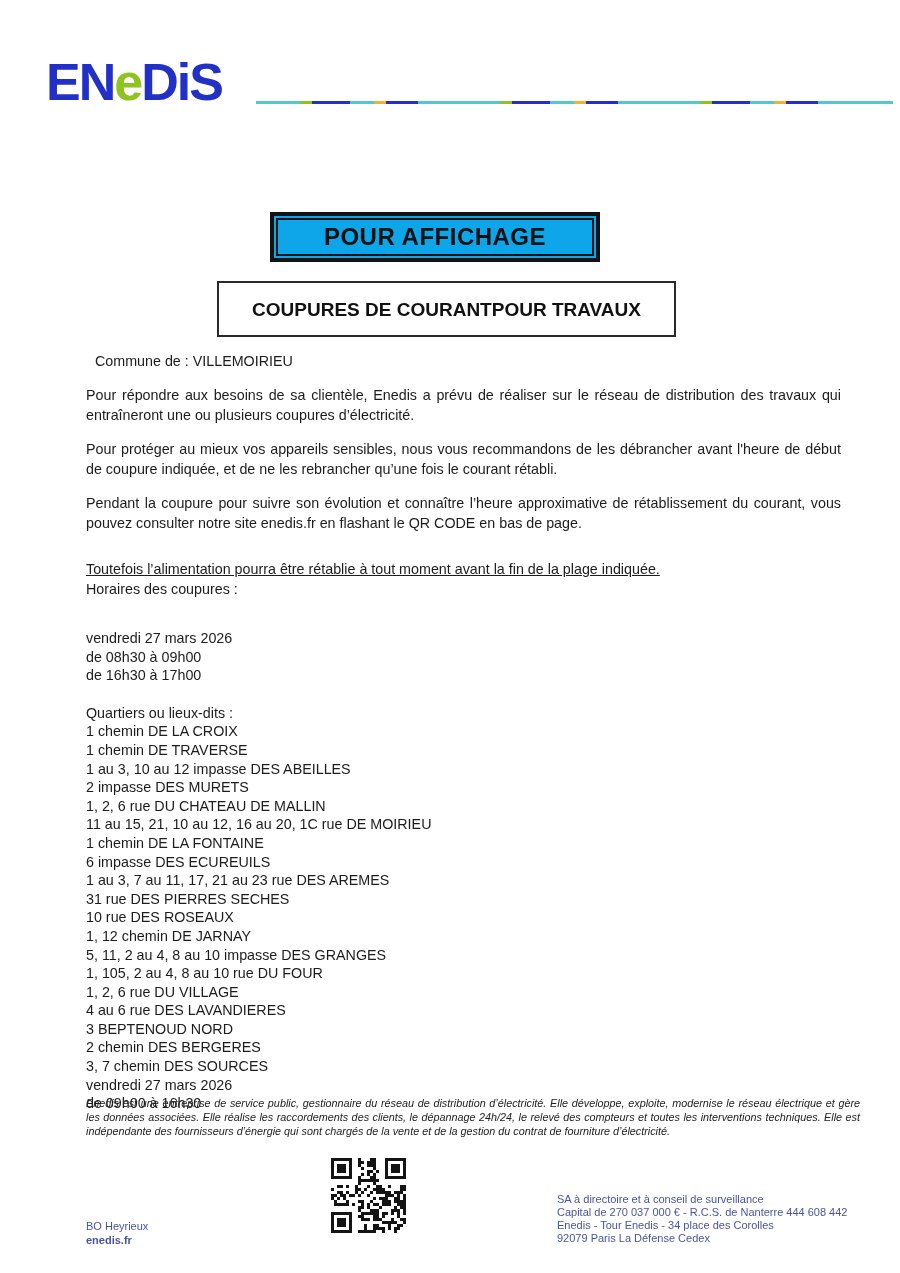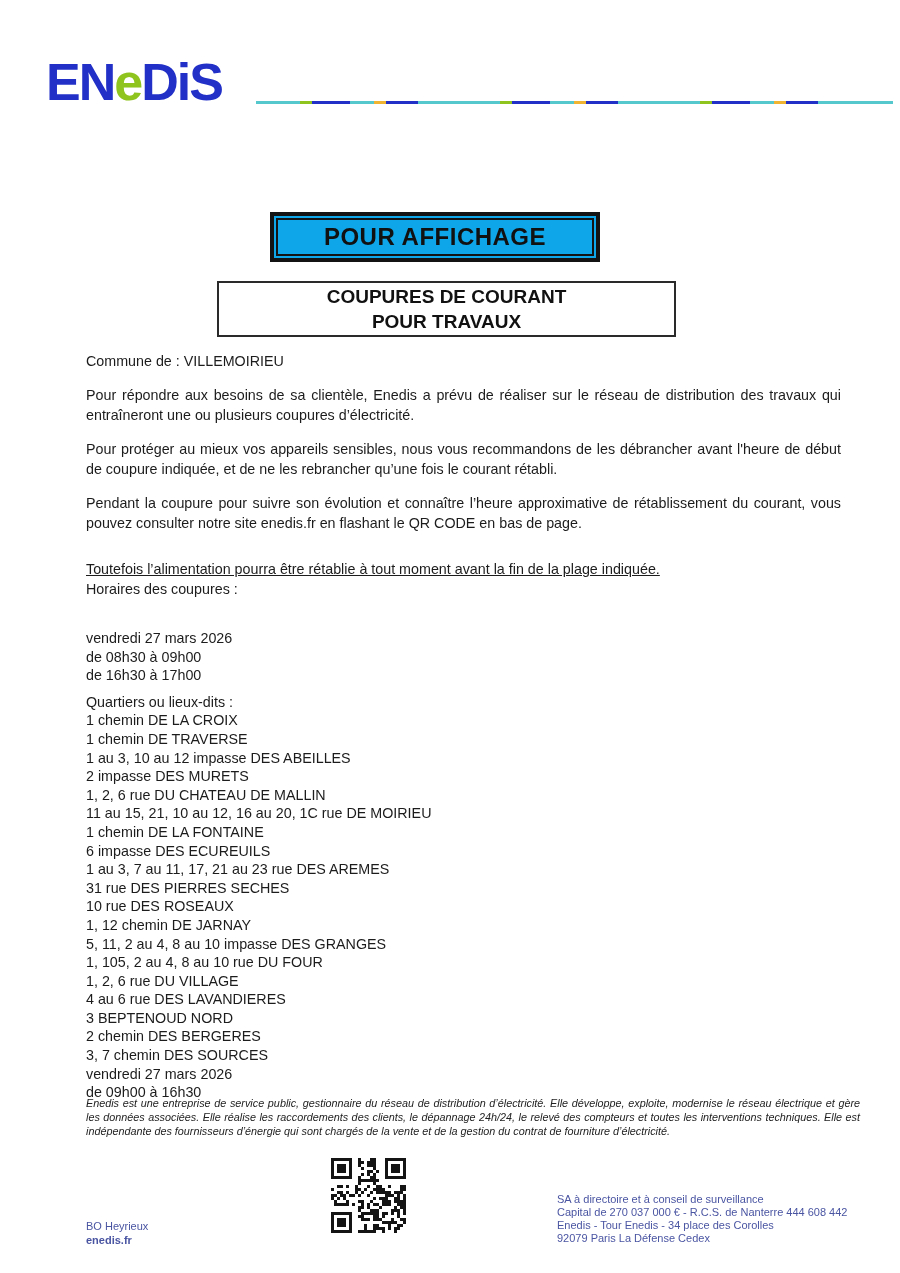--- a/index.html
+++ b/index.html
@@ -30,32 +30,32 @@
     box-sizing:border-box; border:4px solid #131313; padding:2px; background:#0ea5e9;
   }
   .banner-inner{
     box-sizing:border-box; width:100%; height:100%; border:2px solid #131313;
     display:flex; align-items:center; justify-content:center;
     font-size:24px; font-weight:bold; color:#111; letter-spacing:.5px;
   }
   .notice-box{
     position:absolute; left:217px; top:281px; width:459px; height:56px;
     box-sizing:border-box; border:2px solid #2a2a2a; background:#fff;
-    display:flex; flex-direction:column; align-items:center; justify-content:center;
+    display:flex; flex-direction:row; align-items:center; justify-content:center;
   }
   .notice-box div{font-size:19px; font-weight:bold; line-height:25px; color:#111;}
   
   #main{position:absolute; left:86px; top:351px; width:755px; font-size:14.3px;}
   .line{line-height:20px;}
   .para{line-height:20px; text-align:justify; margin:14px 0 0 0;}
-  #commune{margin-bottom:8px;}
+  #commune{margin-bottom:8px;margin-left:9px;}
   .note{line-height:20px; margin-top:26px; text-decoration:underline;}
   #horaires{line-height:20px; margin-bottom:30px;}
   .sched-line{line-height:18.6px;}
-  #list-block{margin-top:8px;}
+  #list-block{margin-top:19px;}
   .addr{line-height:18.6px;}
   
   #legal{
     position:absolute; left:86px; top:1096px; width:774px;
     font-size:10.8px; font-style:italic; line-height:14px; color:#222; text-align:justify;
   }
   
   #footer-left{
     position:absolute; left:86px; top:1219px; font-size:11px; line-height:14px;
     color:var(--footer-blue);

